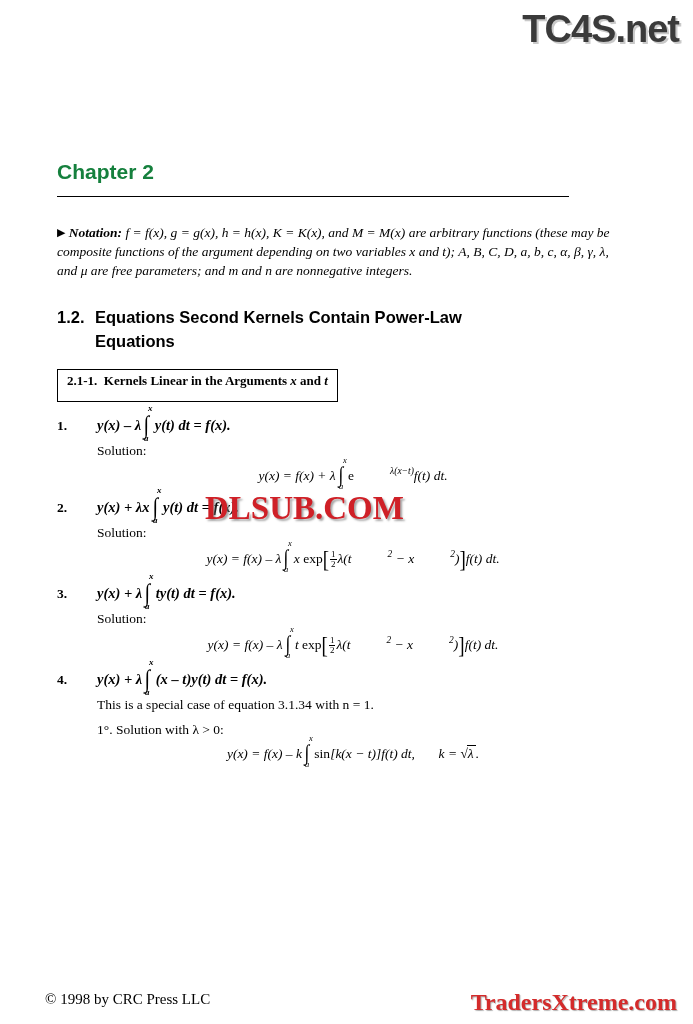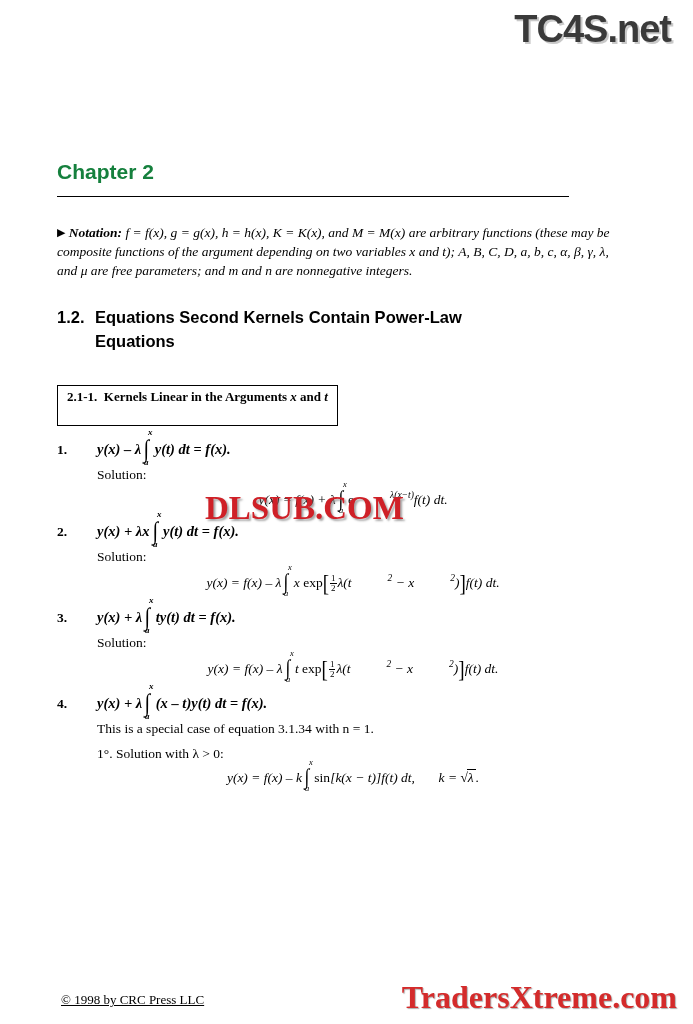--- a/index.html
+++ b/index.html
@@ -15,21 +15,21 @@
     width: 693px;
     height: 1024px;
     background: #ffffff;
     overflow: hidden;
   }
 
   
   .wm-tc4s {
     position: absolute;
     top: 8px;
-    right: 22px;
+    right: 14px;
     font-family: "Liberation Sans", sans-serif;
     font-weight: bold;
     font-size: 38px;
     letter-spacing: -1px;
     color: #3a3a3a;
     text-shadow: 2px 2px 0 #c9c9c9;
     margin-left: 24px;
   }
   .wm-dlsub {
     position: absolute;
@@ -42,21 +42,21 @@
     letter-spacing: 0px;
     text-shadow: 2px 2px 2px rgba(120,120,120,0.65);
     transform: scaleY(1.05);
   }
   .wm-traders {
     position: absolute;
     bottom: 8px;
     right: 16px;
     font-family: "Liberation Serif", serif;
     font-weight: bold;
-    font-size: 32px;
+    font-size: 24px;
     color: #d42b2b;
     text-shadow: 1px 1px 1px rgba(120,120,120,0.6);
   }
 
   
   .content {
     position: absolute;
     left: 57px;
     top: 0;
     width: 570px;
@@ -108,24 +108,24 @@
     display: inline-block;
     width: 38px;
   }
   .section-head .l2 {
     display: block;
     padding-left: 38px;
   }
   .subsec-box {
     display: inline-block;
     border: 1.1px solid #000;
-    padding: 3px 9px 20px 9px;
+    padding: 3px 9px 12px 9px;
     font-size: 13px;
     font-weight: bold;
-    margin-top: 32px;
+    margin-top: 16px;
   }
   .subsec-box i { font-style: italic; }
 
   .item {
     position: relative;
     margin-top: 16px;
     padding-left: 40px;
     font-size: 13.5px;
   }
   .item .idx {
@@ -147,25 +147,24 @@
   }
   .centered-eq {
     text-align: center;
     margin-top: 7px;
     font-size: 13.5px;
     font-style: italic;
     padding-right: 18px;
   }
   .footer {
     position: absolute;
-    left: 61px;
+    left: 45px;
     bottom: 16px;
-    font-size: 13px;
+    font-size: 15px;
     color: #000;
-    text-decoration: underline;
   }
 
   
   .intg {
     display: inline-block;
     position: relative;
     font-family: "Liberation Serif", serif;
     font-size: 25px;
     font-style: normal;
     line-height: 0;

